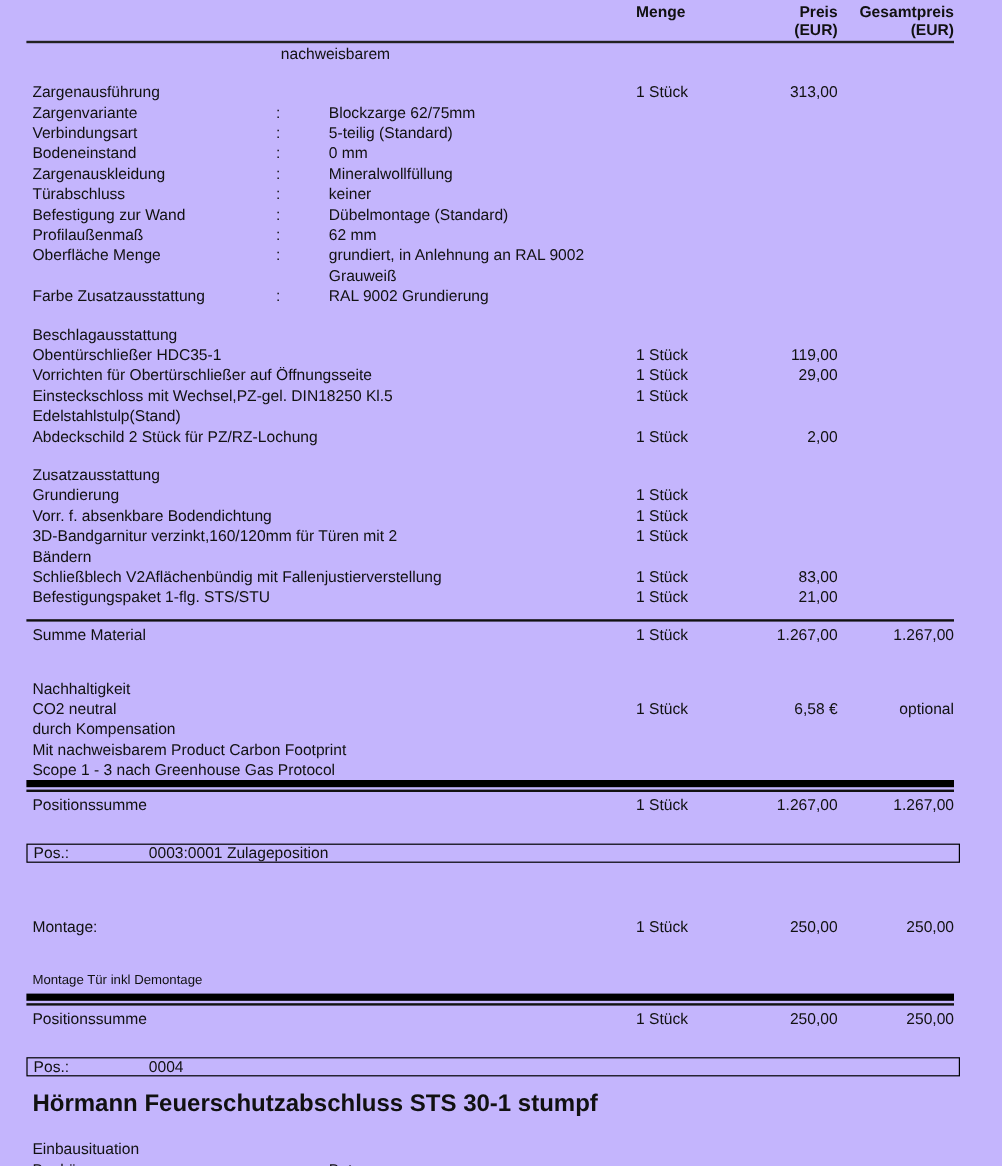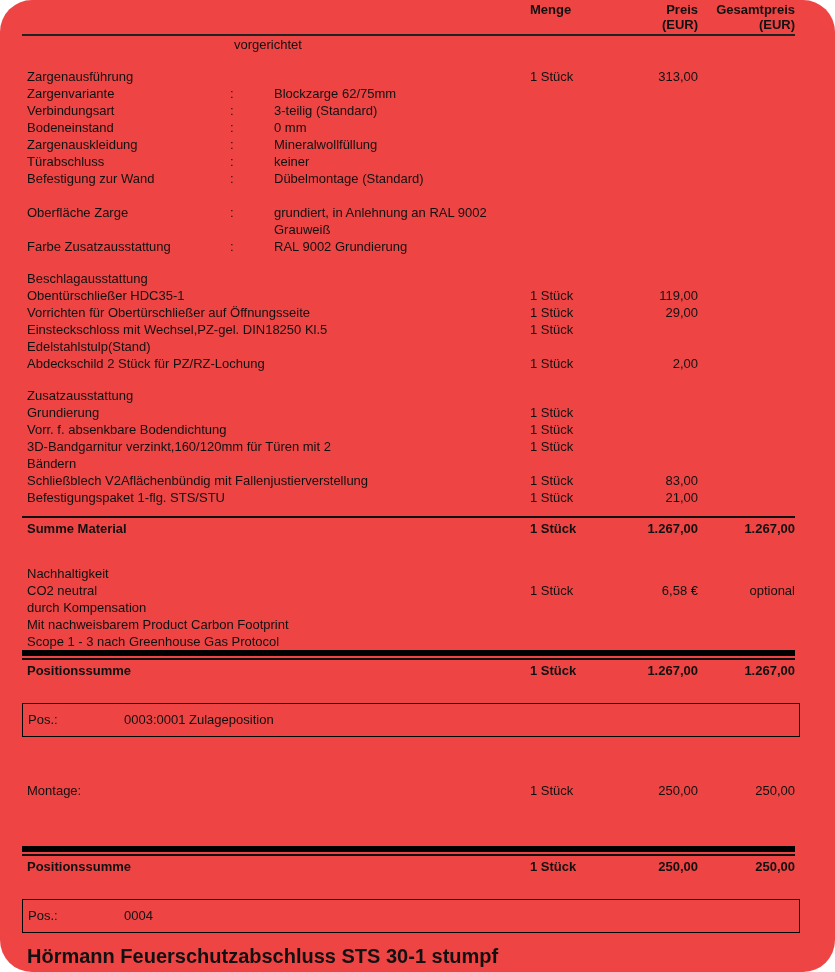--- a/index.html
+++ b/index.html
@@ -1,51 +1,50 @@
 <!DOCTYPE html>
 <html><head>
 <meta charset="utf-8">
 <style>
   html,body{margin:0;padding:0;background:#fff;}
   .page{
     position:relative;
     width:835px;height:972px;
-    background:#ef4444;
+    background:#c4b5fd;
     font-family:"Liberation Sans","DejaVu Sans",sans-serif;
     font-size:13px;color:#111;
     box-sizing:border-box;
     padding:2px 13px 0 22px;
     overflow:hidden;
-    border-radius:32px;
   }
   .grid{display:grid;grid-template-columns:508px 80px 88px 97px;width:773px;}
   .thead{border-bottom:2px solid #222;padding-bottom:2px;}
   .thead .hline{line-height:15px;font-weight:bold;}
   .cell{line-height:17px;white-space:nowrap;}
   .cell.desc{padding-left:5px;overflow:visible;}
   .cell.menge{text-align:left;}
   .cell.preis{text-align:right;}
   .cell.gesamt{text-align:right;}
   .right{text-align:right;}
   .row{min-height:17px;}
   .row .desc.bold{font-weight:normal;}
   .row.total{border-top:2px solid #111;margin-top:2px;padding-top:2px;}
-  .row.total .cell{font-weight:bold;}
+  .row.total .cell{font-weight:normal;}
   .row.rule-under{border-bottom:6px solid #000000;}
   .row.small-note{font-size:11px;}
   .row.small-note .cell{line-height:13px;padding-bottom:2px;}
   .desc .k{display:inline-block;vertical-align:top;width:203px;}
   .desc .colon{display:inline-block;vertical-align:top;width:8px;}
   .desc .vtext{display:inline-block;vertical-align:top;white-space:normal;margin-left:36px;}
   .desc.cont{padding-left:212px;}
   .gap{width:100%;}
   .posbox{
     width:778px;box-sizing:border-box;
     border:1.5px solid #000;
-    height:34px;display:flex;align-items:center;
+    height:16px;display:flex;align-items:center;
     padding-left:5px;line-height:16px;
   }
   .posbox .pos-label{display:inline-block;width:96px;}
   .doc-title{font-size:20px;font-weight:bold;line-height:19px;padding-left:5px;}
 </style>
 </head>
 <body>
 
 <div class="page">
 
@@ -59,21 +58,21 @@
       <div class="hline right">(EUR)</div>
     </div>
     <div class="cell gesamt">
       <div class="hline right">Gesamtpreis</div>
       <div class="hline right">(EUR)</div>
     </div>
   </div>
 
   <div id="doc-body">
       <div class="grid row">
-      <div class="cell desc cont">vorgerichtet</div>
+      <div class="cell desc cont">nachweisbarem</div>
       <div class="cell menge"></div>
       <div class="cell preis"></div>
       <div class="cell gesamt"></div>
     </div>
       <div class="gap" style="height: 15px;"></div>
       <div class="grid row">
       <div class="cell desc bold">Zargenausführung</div>
       <div class="cell menge">1 Stück</div>
       <div class="cell preis">313,00</div>
       <div class="cell gesamt"></div>
@@ -81,21 +80,21 @@
       <div class="grid row">
       <div class="cell desc">
         <span class="k">Zargenvariante</span><span class="colon">:</span><span class="vtext">Blockzarge 62/75mm</span>
       </div>
       <div class="cell menge"></div>
       <div class="cell preis"></div>
       <div class="cell gesamt"></div>
     </div>
       <div class="grid row">
       <div class="cell desc">
-        <span class="k">Verbindungsart</span><span class="colon">:</span><span class="vtext">3-teilig (Standard)</span>
+        <span class="k">Verbindungsart</span><span class="colon">:</span><span class="vtext">5-teilig (Standard)</span>
       </div>
       <div class="cell menge"></div>
       <div class="cell preis"></div>
       <div class="cell gesamt"></div>
     </div>
       <div class="grid row">
       <div class="cell desc">
         <span class="k">Bodeneinstand</span><span class="colon">:</span><span class="vtext">0 mm</span>
       </div>
       <div class="cell menge"></div>
@@ -120,27 +119,30 @@
     </div>
       <div class="grid row">
       <div class="cell desc">
         <span class="k">Befestigung zur Wand</span><span class="colon">:</span><span class="vtext">Dübelmontage (Standard)</span>
       </div>
       <div class="cell menge"></div>
       <div class="cell preis"></div>
       <div class="cell gesamt"></div>
     </div>
       <div class="grid row">
-      <div class="cell menge"></div>
-      <div class="cell preis"></div>
-      <div class="cell gesamt"></div>
-    </div>
-      <div class="grid row">
-      <div class="cell desc">
-        <span class="k">Oberfläche Zarge</span><span class="colon">:</span><span class="vtext">grundiert, in Anlehnung an RAL 9002<br>Grauweiß</span>
+      <div class="cell desc">
+        <span class="k">Profilaußenmaß</span><span class="colon">:</span><span class="vtext">62 mm</span>
+      </div>
+      <div class="cell menge"></div>
+      <div class="cell preis"></div>
+      <div class="cell gesamt"></div>
+    </div>
+      <div class="grid row">
+      <div class="cell desc">
+        <span class="k">Oberfläche Menge</span><span class="colon">:</span><span class="vtext">grundiert, in Anlehnung an RAL 9002<br>Grauweiß</span>
       </div>
       <div class="cell menge"></div>
       <div class="cell preis"></div>
       <div class="cell gesamt"></div>
     </div>
       <div class="grid row">
       <div class="cell desc">
         <span class="k">Farbe Zusatzausstattung</span><span class="colon">:</span><span class="vtext">RAL 9002 Grundierung</span>
       </div>
       <div class="cell menge"></div>
@@ -278,20 +280,21 @@
     </div>
       <div class="gap" style="height: 45px;"></div>
       <div class="grid row">
       <div class="cell desc bold">Montage:</div>
       <div class="cell menge">1 Stück</div>
       <div class="cell preis">250,00</div>
       <div class="cell gesamt">250,00</div>
     </div>
       <div class="gap" style="height: 30px;"></div>
       <div class="grid row small-note rule-under">
+      <div class="cell desc">Montage Tür inkl Demontage</div>
       <div class="cell menge"></div>
       <div class="cell preis"></div>
       <div class="cell gesamt"></div>
     </div>
       <div class="grid row total">
       <div class="cell desc">Positionssumme</div>
       <div class="cell menge">1 Stück</div>
       <div class="cell preis">250,00</div>
       <div class="cell gesamt">250,00</div>
     </div>

